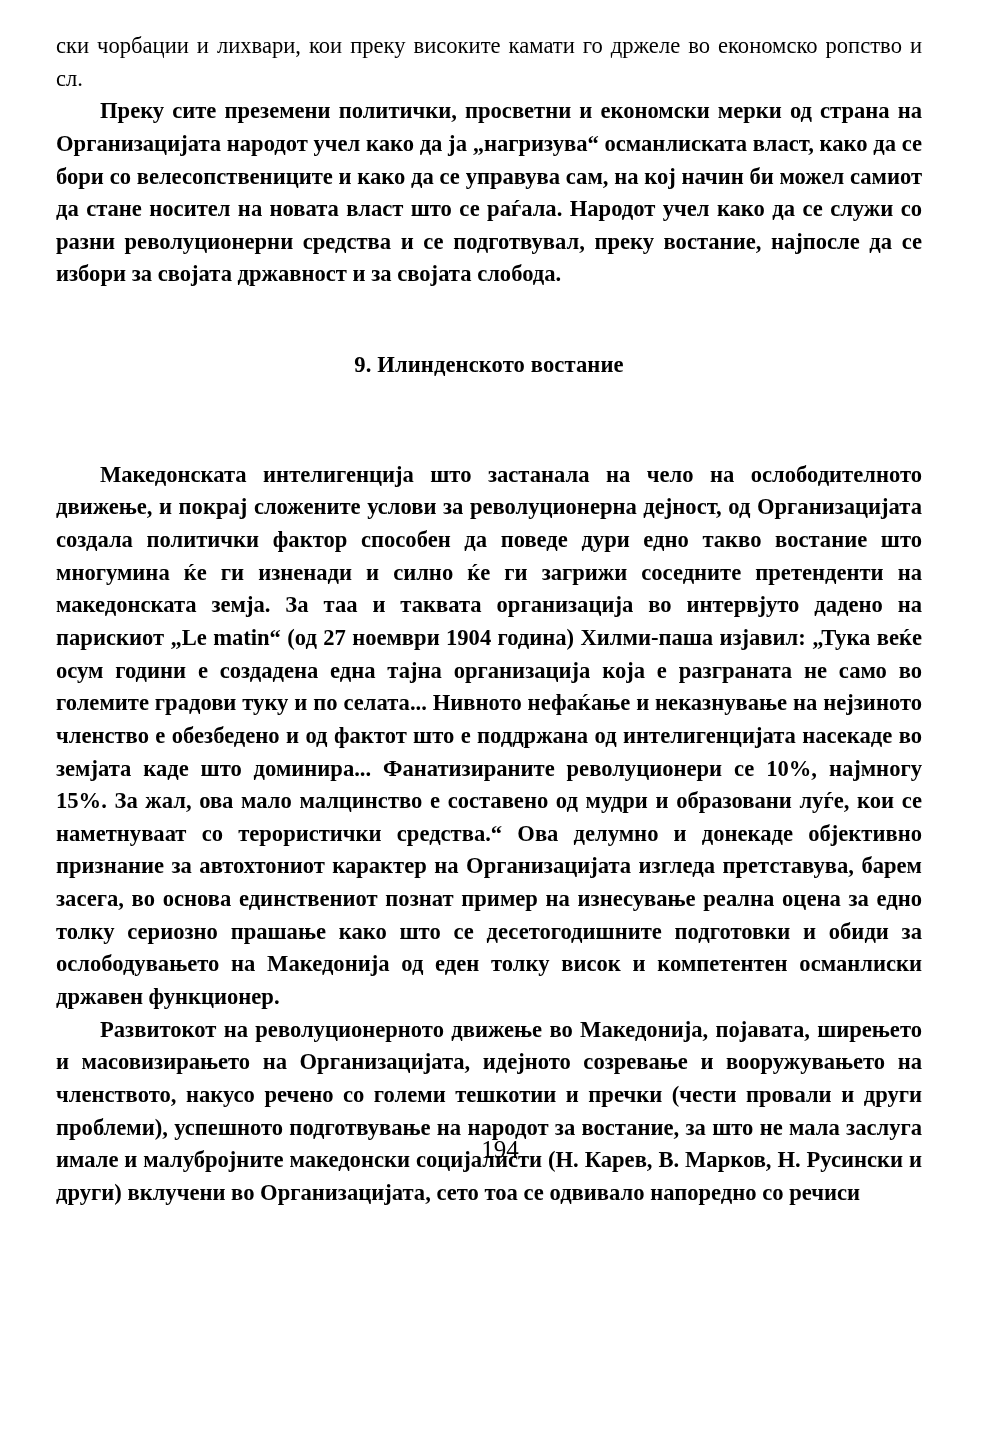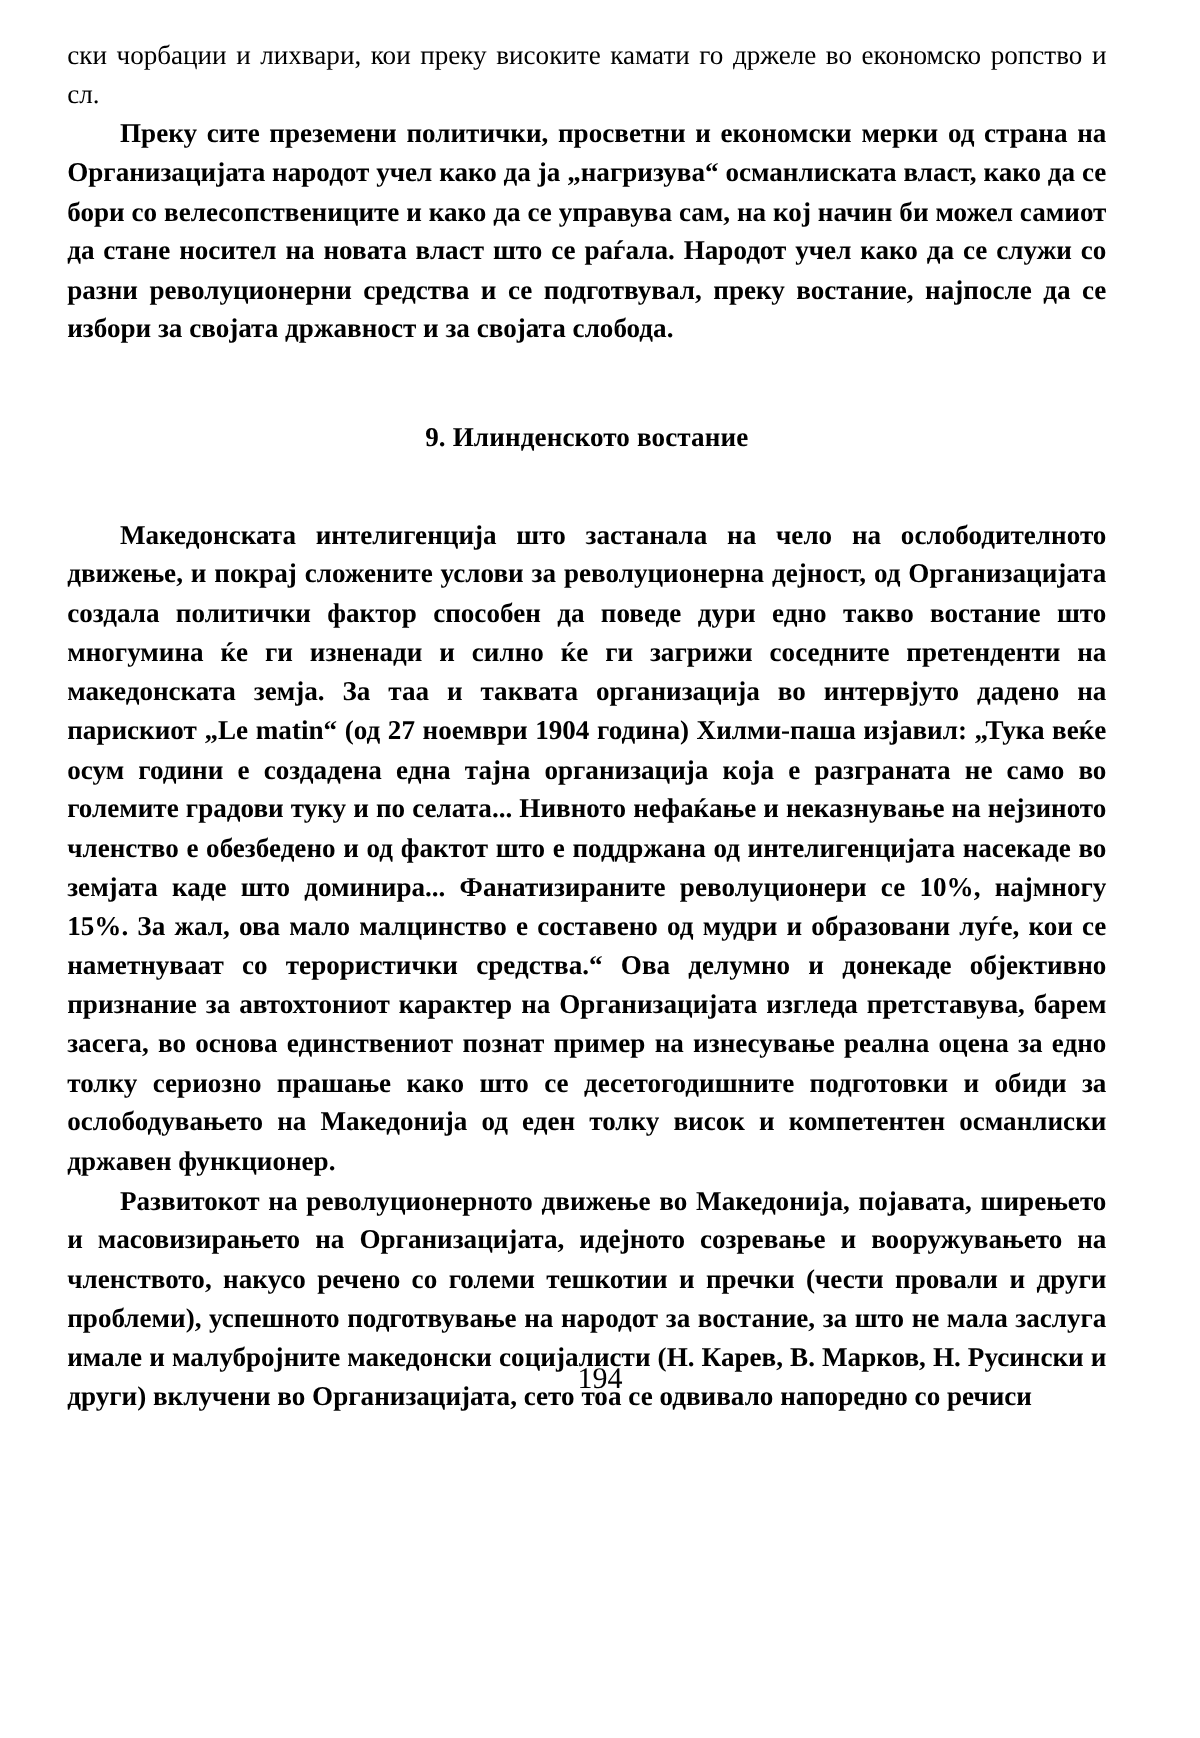--- a/index.html
+++ b/index.html
@@ -34,21 +34,21 @@
   }
   p.indent {
     text-indent: 44px;
     font-weight: bold;
   }
   .section-title {
     text-align: center;
     font-weight: bold;
     font-size: 22.6px;
     margin-top: 58px;
-    margin-bottom: 48px;
+    margin-bottom: 77px;
     letter-spacing: 0.1px;
   }
   .page-number {
     position: absolute;
     left: 0;
     right: 0;
     bottom: 42px;
     text-align: center;
     font-size: 25px;
   }

